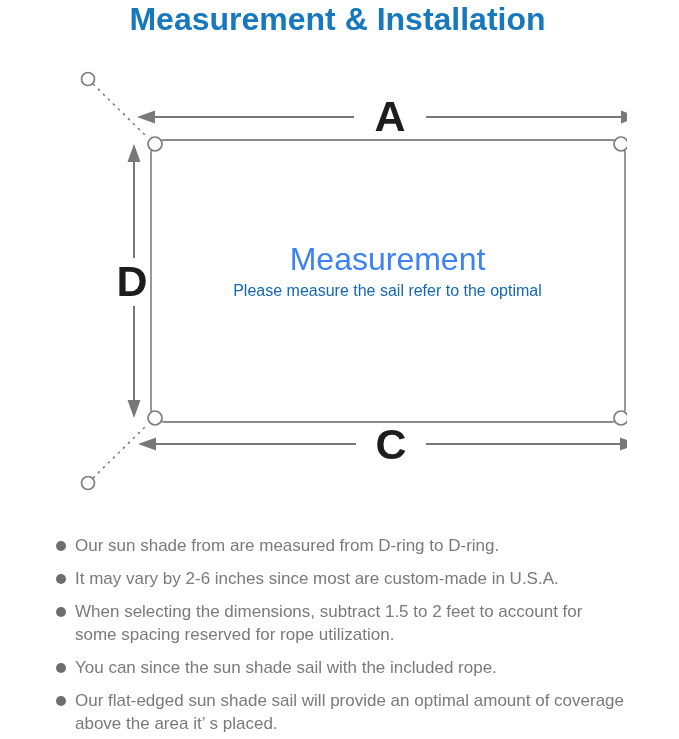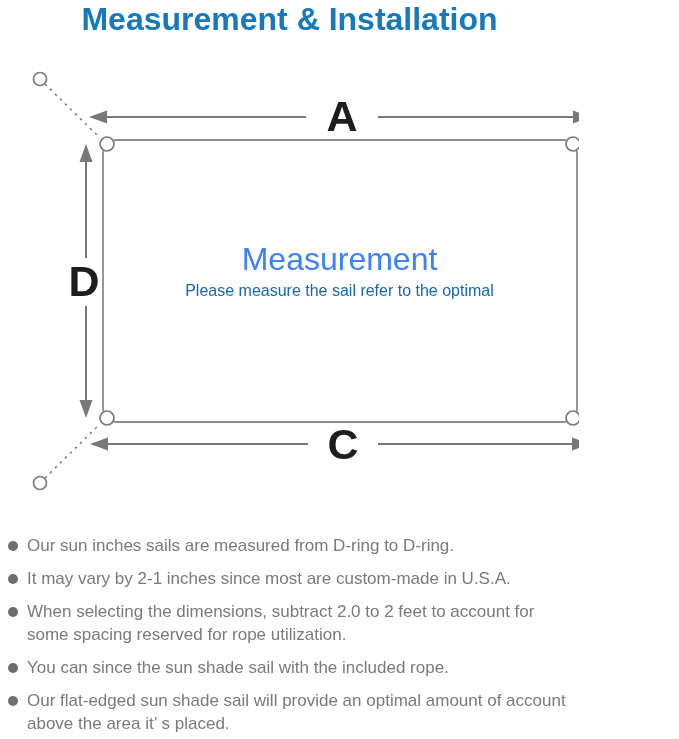--- a/index.html
+++ b/index.html
@@ -1,18 +1,19 @@
 <!DOCTYPE html>
 <html><head>
 <meta charset="utf-8">
 <style>
   html,body{margin:0;padding:0;background:#ffffff;}
   .page{
     position:relative;width:579px;height:739px;background:#ffffff;overflow:hidden;
     font-family:"Liberation Sans",sans-serif;
+    margin-left:48px;
   }
   .title{
     position:absolute;top:1px;left:0;right:0;margin:0;text-align:center;
     font-size:32px;font-weight:bold;color:#1778BE;letter-spacing:0px;
   }
   .diagram{position:absolute;top:55px;left:0;width:679px;height:450px;}
   .diagram svg{position:absolute;top:0;left:0;width:679px;height:450px;}
   .dim{
     position:absolute;transform:translate(-50%,-50%);
     font-size:43px;font-weight:bold;color:#1d1d1d;line-height:1;
@@ -105,33 +106,33 @@
 
     <div class="center-text">
       <div class="center-heading">Measurement</div>
       <div class="center-sub">Please measure the sail refer to the optimal</div>
     </div>
   </div>
 
   <ul class="notes">
     <li class="note">
       <span class="dot"></span>
-      <span>Our sun inches sails are measured from D-ring to D-ring.</span>
+      <span>Our sun shade from are measured from D-ring to D-ring.</span>
     </li>
     <li class="note">
       <span class="dot"></span>
-      <span>It may vary by 2-1 inches since most are custom-made in U.S.A.</span>
+      <span>It may vary by 2-6 inches since most are custom-made in U.S.A.</span>
     </li>
     <li class="note">
       <span class="dot"></span>
-      <span>When selecting the dimensions, subtract 2.0 to 2 feet to account for some spacing reserved for rope utilization.</span>
+      <span>When selecting the dimensions, subtract 1.5 to 2 feet to account for some spacing reserved for rope utilization.</span>
     </li>
     <li class="note">
       <span class="dot"></span>
       <span>You can since the sun shade sail with the included rope.</span>
     </li>
     <li class="note">
       <span class="dot"></span>
-      <span>Our flat-edged sun shade sail will provide an optimal amount of account above the area it’ s placed.</span>
+      <span>Our flat-edged sun shade sail will provide an optimal amount of coverage above the area it’ s placed.</span>
     </li>
   </ul>
 
 </div>
 
 </body></html>

